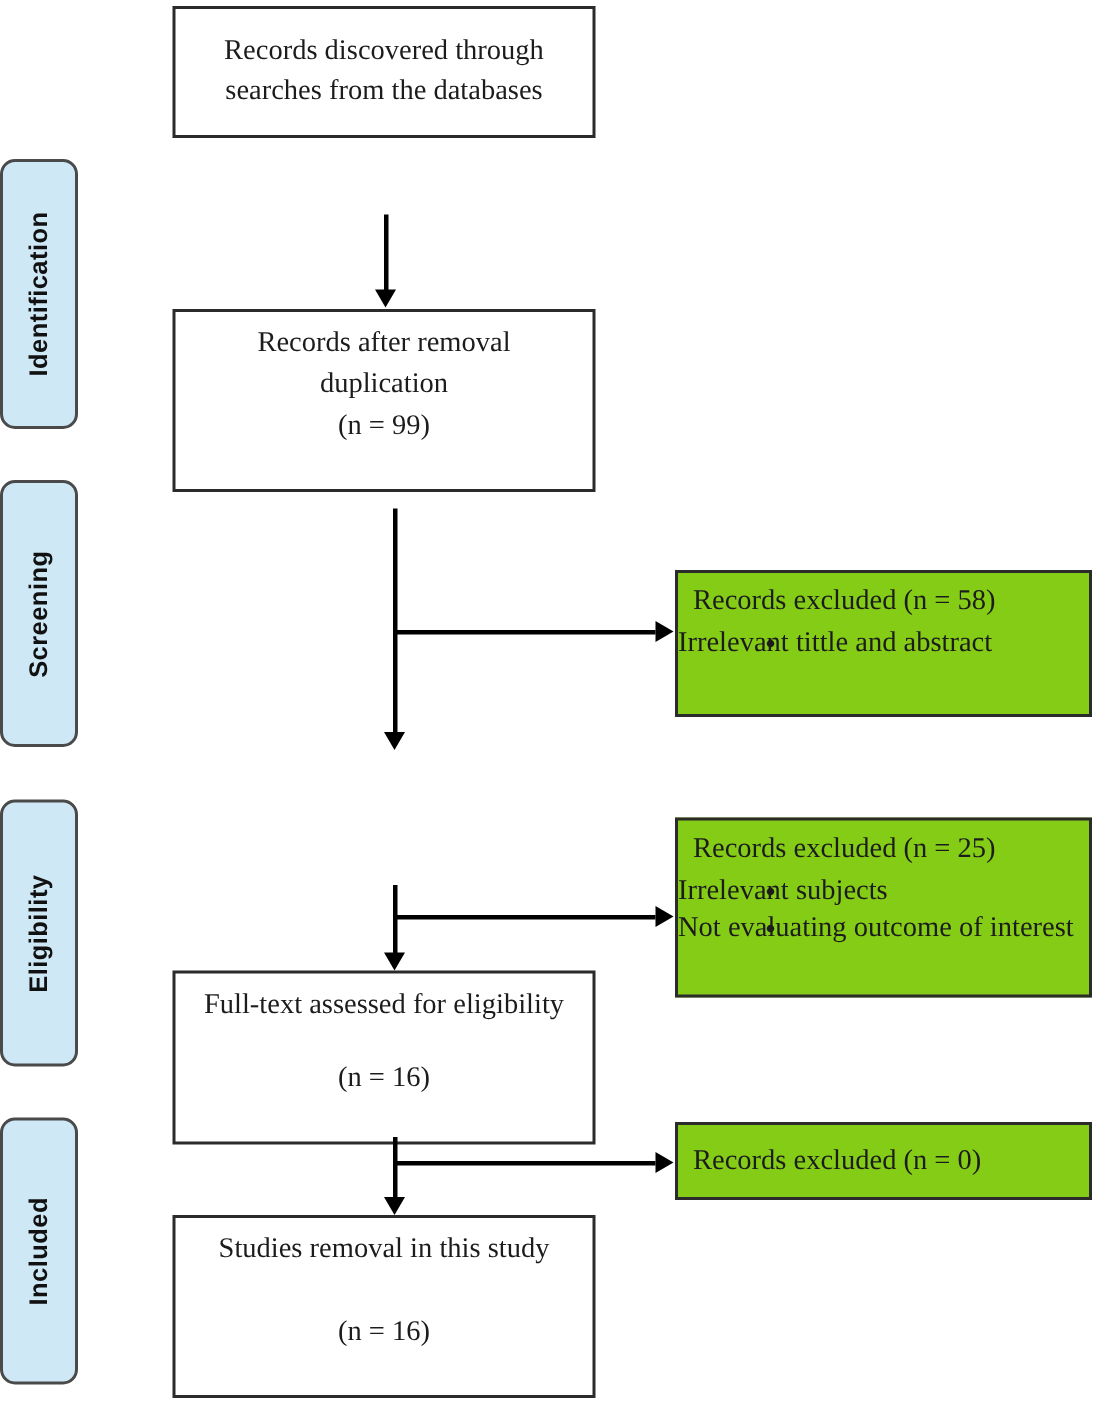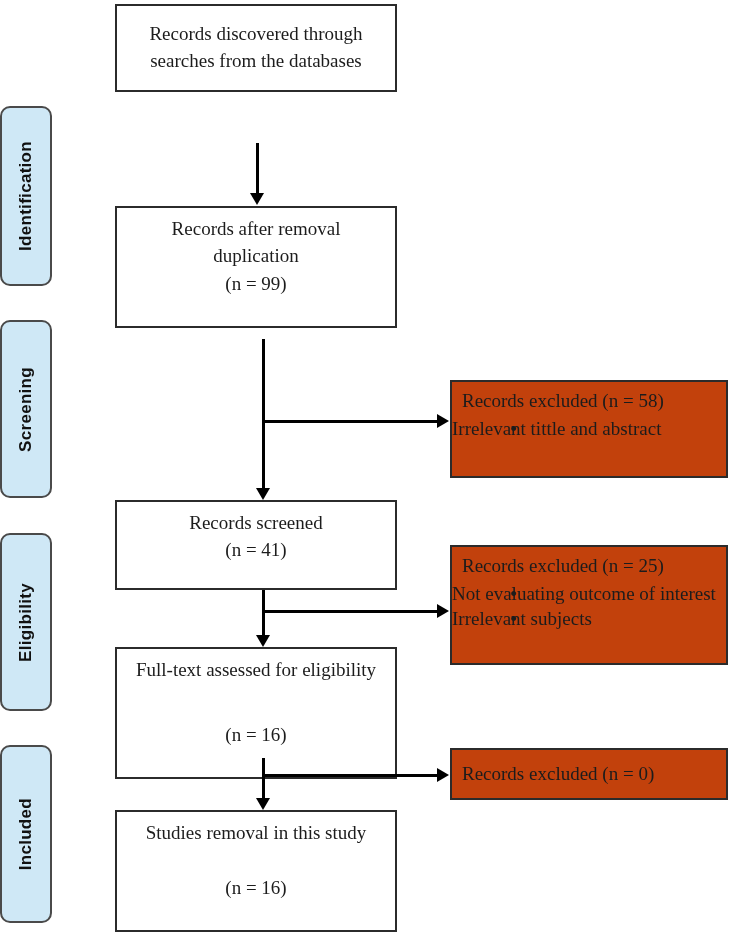--- a/index.html
+++ b/index.html
@@ -41,21 +41,21 @@
     text-align:center;
     font-size:19px;line-height:1.42;
   }
   .mainbox.center{justify-content:center;}
   .mainbox .label{padding:8px 10px 0 10px;}
   .mainbox.center .label{padding:0 12px;}
   .mainbox .nline{padding:0 10px 28px 10px;}
   .exbox{
     position:absolute;
     left:450px;width:278px;
-    background:#c2410c;
+    background:#84cc16;
     border:2px solid #2b2b2b;
     box-sizing:border-box;
     font-size:19px;line-height:1.35;
     text-align:left;
   }
   .exbox .extitle{padding:6px 8px 0 10px;}
   .exbox.vcenter{display:flex;align-items:center;}
   .exbox.vcenter .extitle{padding:0 8px 0 10px;}
   .exbox ul{list-style:none;margin:2px 0 0 0;padding:0;}
   .exbox li{position:relative;padding-right:6px;}
@@ -99,47 +99,43 @@
 
   <div class="mainbox center" style="top:4px;height:88px;">
     <div class="label">Records discovered through searches from the databases</div>
   </div>
 
   <div class="mainbox" style="top:206px;height:122px;">
     <div class="label">Records after removal duplication</div>
     <div class="nline">(n = 99)</div>
   </div>
 
-  <div class="mainbox" style="top:500px;height:90px;">
-    <div class="label">Records screened</div>
-    <div class="nline">(n = 41)</div>
-  </div>
 
-  <div class="mainbox" style="top:647px;height:132px;">
+  <div class="mainbox" style="top:647px;height:116px;">
     <div class="label">Full-text assessed for eligibility</div>
     <div class="nline">(n = 16)</div>
   </div>
 
   <div class="mainbox" style="top:810px;height:122px;">
     <div class="label">Studies removal in this study</div>
     <div class="nline">(n = 16)</div>
   </div>
 
   <div class="exbox" style="top:380px;height:98px;">
     <div class="extitle">Records excluded (n = 58)</div>
     <ul>
       <li>Irrelevant tittle and abstract</li>
     </ul>
   </div>
 
   <div class="exbox" style="top:545px;height:120px;">
     <div class="extitle">Records excluded (n = 25)</div>
     <ul>
+      <li>Irrelevant subjects</li>
       <li>Not evaluating outcome of interest</li>
-      <li>Irrelevant subjects</li>
     </ul>
   </div>
 
   <div class="exbox vcenter" style="top:748px;height:52px;">
     <div class="extitle">Records excluded (n = 0)</div>
   </div>
 
   <div class="vline" style="left:256px;top:143px;height:51px;"></div>
   <div class="head-down" style="left:250px;top:193px;"></div>
 

